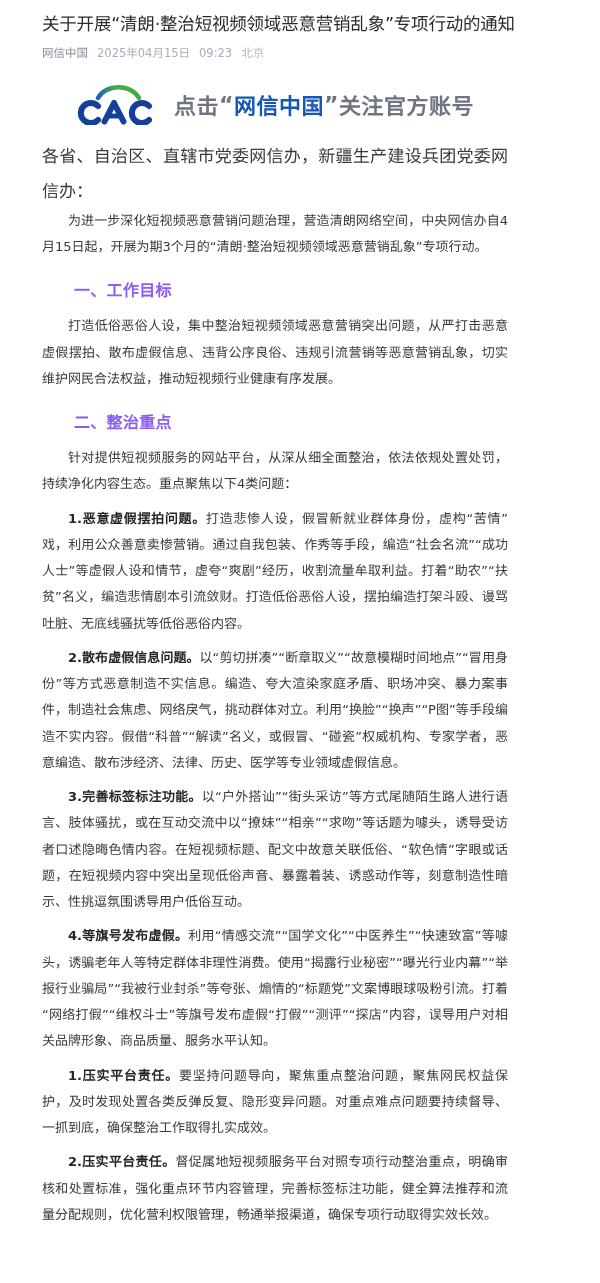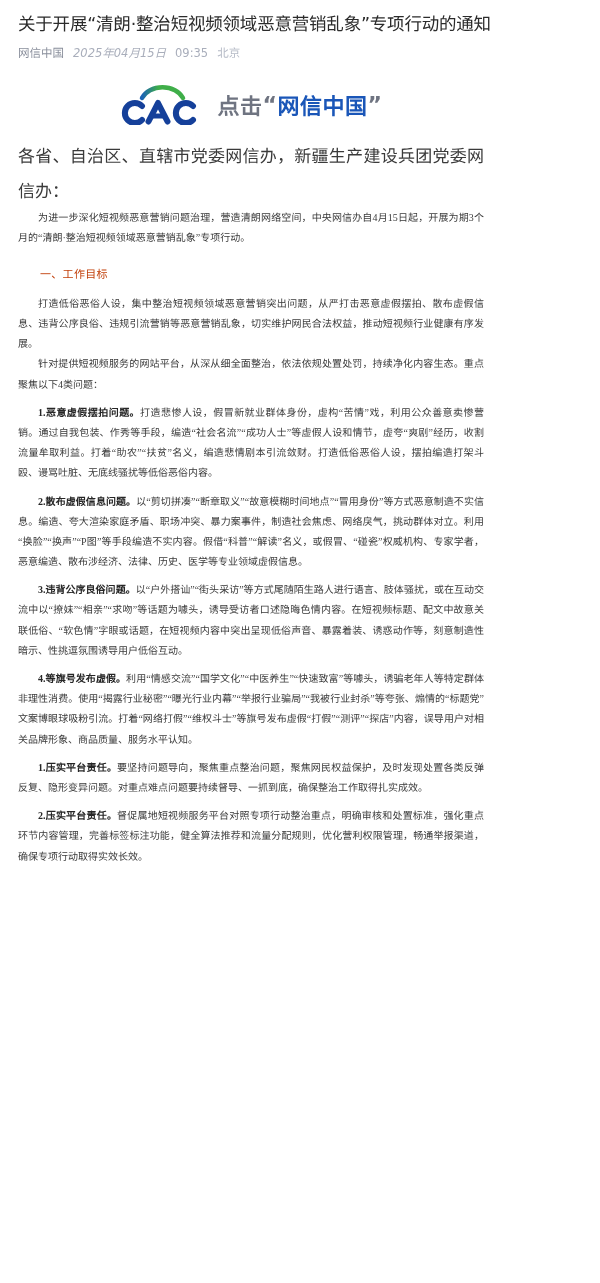--- a/index.html
+++ b/index.html
@@ -12,20 +12,21 @@
     min-height: 1283px;
     font-family: "DejaVu Sans", "Liberation Sans", sans-serif;
     color: #333333;
     -webkit-font-smoothing: antialiased;
   }
   .page {
     width: 488px;
     box-sizing: border-box;
     padding: 0 4px 0 18px;
     position: relative;
+    margin-left: 24px;
   }
 
   
   .doc-title {
     font-size: 17.5px;
     line-height: 1.45;
     color: #2b2b2b;
     font-weight: 400;
     margin: 12px 0 0 0;
     letter-spacing: -0.2px;
@@ -33,21 +34,21 @@
   }
   .byline {
     margin-top: 9px;
     font-size: 11.5px;
     display: flex;
     align-items: baseline;
     gap: 9px;
     line-height: 1.3;
   }
   .byline-source { color: #8a8f9c; }
-  .byline-date   { color: #a9aebb; font-style: italic; }
+  .byline-date   { color: #a9aebb; }
   .byline-time   { color: #a9aebb; }
   .byline-loc    { color: #b5bac6; }
 
   
   .promo {
     margin: 14px 0 6px 0;
     height: 58px;
     display: flex;
     align-items: center;
     justify-content: center;
@@ -73,33 +74,32 @@
   
   .addressee {
     font-size: 17px;
     line-height: 2.02;
     color: #3a3a3a;
     margin: 6px 0 0 0;
     text-align: justify;
     text-justify: inter-ideograph;
   }
   p.para {
-    font-size: 10px;
+    font-size: 13px;
     line-height: 2.02;
     color: #3a3a3a;
     margin: 0;
     text-indent: 2em;
     text-align: justify;
     text-justify: inter-ideograph;
-    font-family: Liberation Serif, serif;
   }
   h2.section {
-    font-size: 11px;
-    font-weight: 400;
-    color: #c2410c;
+    font-size: 16px;
+    font-weight: 700;
+    color: #8b5cf6;
     margin: 19px 0 10px 0;
     text-indent: 2em;
     letter-spacing: 0.3px;
     line-height: 1.5;
   }
   .item-title {
     font-weight: 700;
     color: #262626;
   }
   .spacer-sm { height: 8px; }
@@ -107,21 +107,21 @@
 </head>
 <body>
 
 <div class="page">
 
   <h1 class="doc-title">关于开展“清朗·整治短视频领域恶意营销乱象”专项行动的通知</h1>
 
   <div class="byline">
     <span class="byline-source">网信中国</span>
     <span class="byline-date">2025年04月15日</span>
-    <span class="byline-time">09:35</span>
+    <span class="byline-time">09:23</span>
     <span class="byline-loc">北京</span>
   </div>
 
   <div class="promo">
     <svg class="cac-logo" viewBox="0 0 168 84">
       <defs>
         <linearGradient id="arcGrad" x1="0" y1="0" x2="1" y2="0">
           <stop offset="0%" stop-color="#1a62b5"></stop>
           <stop offset="40%" stop-color="#3fae49"></stop>
           <stop offset="100%" stop-color="#3fae49"></stop>
@@ -135,37 +135,39 @@
       <path d="M57 77 L76 40 L95 77" fill="none" stroke="#15409a" stroke-width="12" stroke-linejoin="round" stroke-linecap="round"></path>
       <path d="M65 66 L87 66" fill="none" stroke="#15409a" stroke-width="10" stroke-linecap="round"></path>
 
       <path d="M146 46 A20 20 0 1 0 146 74" fill="none" stroke="#15409a" stroke-width="12" stroke-linecap="round"></path>
     </svg>
     <div class="promo-text">
       <span class="promo-gray">点击</span>
       <span class="promo-gray">“</span>
       <span class="promo-blue">网信中国</span>
       <span class="promo-gray">”</span>
+      <span class="promo-gray">关注官方账号</span>
     </div>
   </div>
 
   <div class="addressee">各省、自治区、直辖市党委网信办，新疆生产建设兵团党委网信办：</div>
 
   <p class="para">为进一步深化短视频恶意营销问题治理，营造清朗网络空间，中央网信办自4月15日起，开展为期3个月的“清朗·整治短视频领域恶意营销乱象”专项行动。</p>
 
   <div id="sections-root">
       <h2 class="section">一、工作目标</h2>
       <p class="para">打造低俗恶俗人设，集中整治短视频领域恶意营销突出问题，从严打击恶意虚假摆拍、散布虚假信息、违背公序良俗、违规引流营销等恶意营销乱象，切实维护网民合法权益，推动短视频行业健康有序发展。</p>
+      <h2 class="section">二、整治重点</h2>
       <p class="para">针对提供短视频服务的网站平台，从深从细全面整治，依法依规处置处罚，持续净化内容生态。重点聚焦以下4类问题：</p>
       <div class="spacer-sm"></div>
       <p class="para"><span class="item-title">1.</span><span class="item-title">恶意虚假摆拍问题。</span><span>打造悲惨人设，假冒新就业群体身份，虚构“苦情”戏，利用公众善意卖惨营销。通过自我包装、作秀等手段，编造“社会名流”“成功人士”等虚假人设和情节，虚夸“爽剧”经历，收割流量牟取利益。打着“助农”“扶贫”名义，编造悲情剧本引流敛财。打造低俗恶俗人设，摆拍编造打架斗殴、谩骂吐脏、无底线骚扰等低俗恶俗内容。</span></p>
       <div class="spacer-sm"></div>
       <p class="para"><span class="item-title">2.</span><span class="item-title">散布虚假信息问题。</span><span>以“剪切拼凑”“断章取义”“故意模糊时间地点”“冒用身份”等方式恶意制造不实信息。编造、夸大渲染家庭矛盾、职场冲突、暴力案事件，制造社会焦虑、网络戾气，挑动群体对立。利用“换脸”“换声”“P图”等手段编造不实内容。假借“科普”“解读”名义，或假冒、“碰瓷”权威机构、专家学者，恶意编造、散布涉经济、法律、历史、医学等专业领域虚假信息。</span></p>
       <div class="spacer-sm"></div>
-      <p class="para"><span class="item-title">3.</span><span class="item-title">违背公序良俗问题。</span><span>以“户外搭讪”“街头采访”等方式尾随陌生路人进行语言、肢体骚扰，或在互动交流中以“撩妹”“相亲”“求吻”等话题为噱头，诱导受访者口述隐晦色情内容。在短视频标题、配文中故意关联低俗、“软色情”字眼或话题，在短视频内容中突出呈现低俗声音、暴露着装、诱惑动作等，刻意制造性暗示、性挑逗氛围诱导用户低俗互动。</span></p>
+      <p class="para"><span class="item-title">3.</span><span class="item-title">完善标签标注功能。</span><span>以“户外搭讪”“街头采访”等方式尾随陌生路人进行语言、肢体骚扰，或在互动交流中以“撩妹”“相亲”“求吻”等话题为噱头，诱导受访者口述隐晦色情内容。在短视频标题、配文中故意关联低俗、“软色情”字眼或话题，在短视频内容中突出呈现低俗声音、暴露着装、诱惑动作等，刻意制造性暗示、性挑逗氛围诱导用户低俗互动。</span></p>
       <div class="spacer-sm"></div>
       <p class="para"><span class="item-title">4.</span><span class="item-title">等旗号发布虚假。</span><span>利用“情感交流”“国学文化”“中医养生”“快速致富”等噱头，诱骗老年人等特定群体非理性消费。使用“揭露行业秘密”“曝光行业内幕”“举报行业骗局”“我被行业封杀”等夸张、煽情的“标题党”文案博眼球吸粉引流。打着“网络打假”“维权斗士”等旗号发布虚假“打假”“测评”“探店”内容，误导用户对相关品牌形象、商品质量、服务水平认知。</span></p>
       <div class="spacer-sm"></div>
       <p class="para"><span class="item-title">1.</span><span class="item-title">压实平台责任。</span><span>要坚持问题导向，聚焦重点整治问题，聚焦网民权益保护，及时发现处置各类反弹反复、隐形变异问题。对重点难点问题要持续督导、一抓到底，确保整治工作取得扎实成效。</span></p>
       <div class="spacer-sm"></div>
       <p class="para"><span class="item-title">2.</span><span class="item-title">压实平台责任。</span><span>督促属地短视频服务平台对照专项行动整治重点，明确审核和处置标准，强化重点环节内容管理，完善标签标注功能，健全算法推荐和流量分配规则，优化营利权限管理，畅通举报渠道，确保专项行动取得实效长效。</span></p>
       <div class="spacer-sm"></div>
     </div>
 
 </div>

